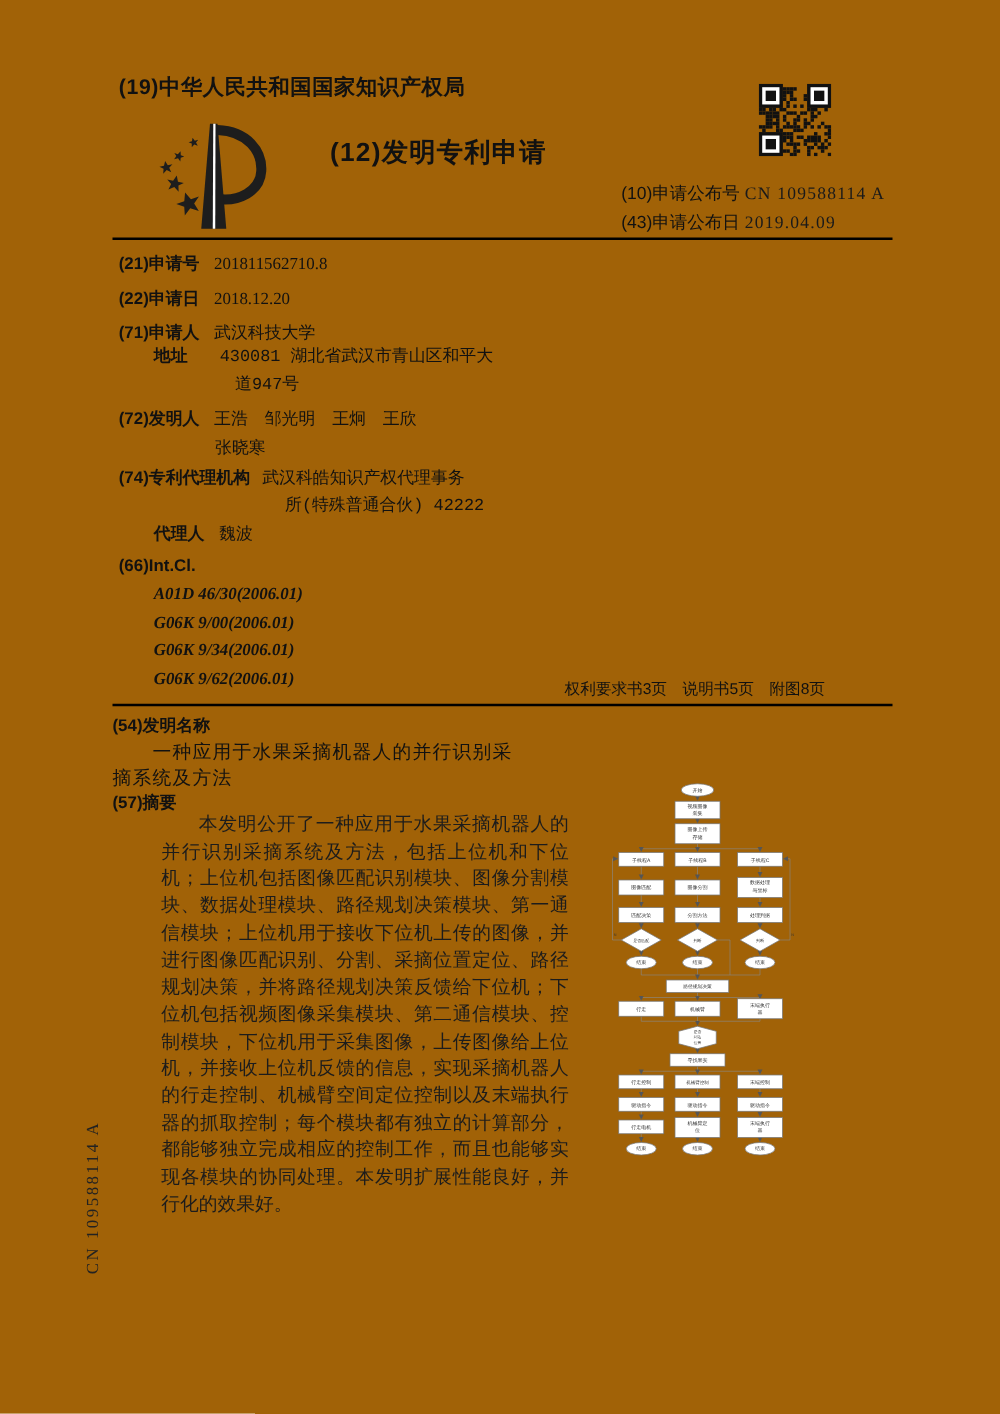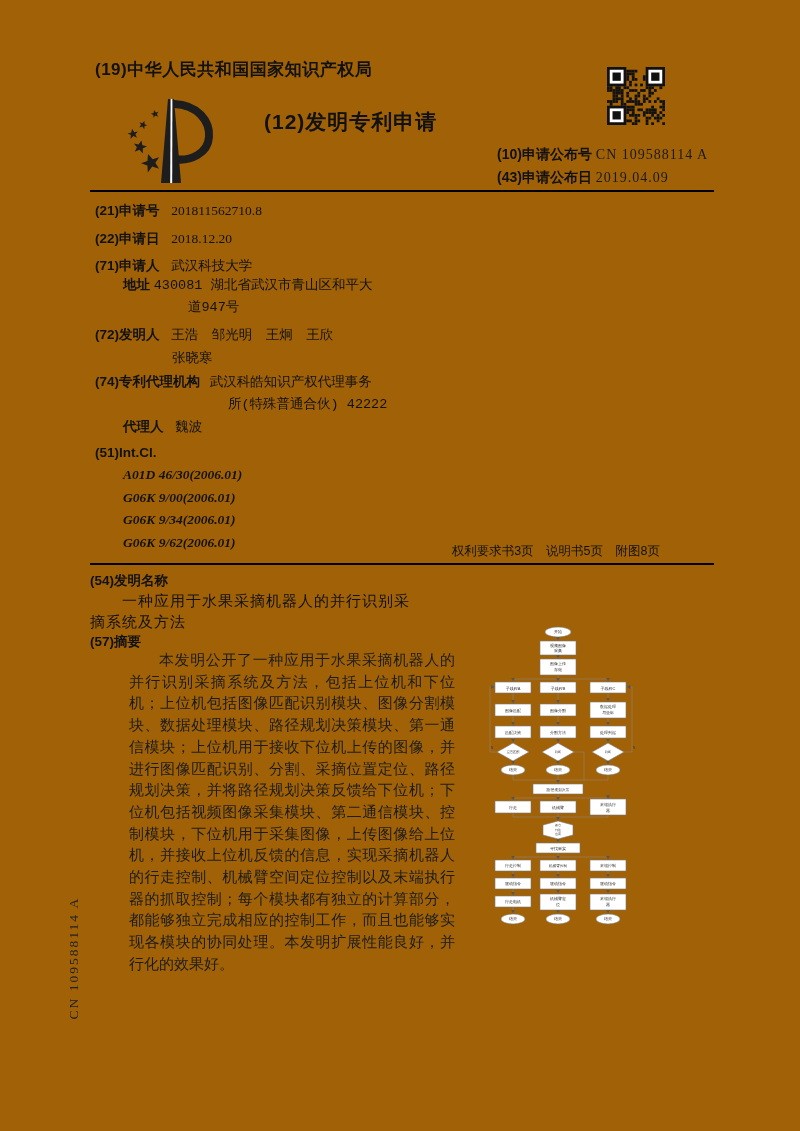--- a/index.html
+++ b/index.html
@@ -3,21 +3,21 @@
 <meta charset="utf-8">
 <style>
   html,body{margin:0;padding:0;background:#fff;}
   #page{position:relative;width:800px;height:1131px;background:#a16207;overflow:hidden;
         font-family:"Liberation Sans",sans-serif;color:#111;}
   .abs{position:absolute;}
   .b{font-weight:700;}
   .office{left:95px;top:58px;font-size:17px;font-weight:700;letter-spacing:.5px;}
   .doctype{left:264px;top:108px;font-size:21px;font-weight:700;letter-spacing:1px;}
   .pubrow{font-size:14px;white-space:nowrap;}
-  .pubrow .lbl{font-weight:700;}
+  .pubrow .lbl{font-weight:400;}
   .pubrow .val{font-family:"Liberation Serif",serif;letter-spacing:1px;color:#1a1a1a;}
   .rule{background:#000;height:2px;left:90px;width:624px;}
   .frow{font-size:13.5px;white-space:nowrap;}
   .frow .lbl{font-weight:700;}
   .frow .val{font-family:"Liberation Serif",serif;}
   .cjkval{font-family:Liberation Mono, monospace;text-align:center;}
   .intcl{font-size:13.5px;font-style:italic;font-weight:700;font-family:"Liberation Serif",serif;}
   .pages{font-size:12.5px;text-align:right;width:320px;left:340px;}
   .sechead{font-size:13.5px;font-weight:700;}
   .titleline{font-size:15px;letter-spacing:1px;font-family:"Liberation Serif",serif;}
@@ -220,38 +220,38 @@
   <div class="abs frow" style="left:95px;top:230px">
     <span class="lbl">(22)申请日</span>
     <span class="val" style="margin-left:8px">2018.12.20</span>
   </div>
   <div class="abs frow" style="left:95px;top:257px">
     <span class="lbl">(71)申请人</span>
     <span class="cjkval" style="margin-left:8px">武汉科技大学</span>
   </div>
   <div class="abs frow" style="left:123px;top:276px">
     <span class="lbl">地址</span>
-    <span class="cjkval" style="margin-left:0">430081 湖北省武汉市青山区和平大</span>
+    <span class="cjkval" style="margin-left:22px">430081 湖北省武汉市青山区和平大</span>
   </div>
   <div class="abs frow cjkval" style="left:188px;top:298px">道947号</div>
   <div class="abs frow" style="left:95px;top:326px">
     <span class="lbl">(72)发明人</span>
     <span class="cjkval" style="margin-left:8px">王浩　邹光明　王炯　王欣</span>
   </div>
   <div class="abs frow cjkval" style="left:172px;top:349px">张晓寒</div>
   <div class="abs frow" style="left:95px;top:373px">
     <span class="lbl">(74)专利代理机构</span>
     <span class="cjkval" style="margin-left:6px">武汉科皓知识产权代理事务</span>
   </div>
   <div class="abs frow cjkval" style="left:228px;top:395px">所(特殊普通合伙) 42222</div>
   <div class="abs frow" style="left:123px;top:418px">
     <span class="lbl">代理人</span>
     <span class="cjkval" style="margin-left:8px">魏波</span>
   </div>
-  <div class="abs frow lbl b" style="left:95px;top:445px">(51)Int.Cl.</div>
+  <div class="abs frow lbl b" style="left:95px;top:445px">(66)Int.Cl.</div>
   <div class="abs intcl" style="left:123px;top:467px">A01D 46/30(2006.01)</div>
   <div class="abs intcl" style="left:123px;top:490px">G06K 9/00(2006.01)</div>
   <div class="abs intcl" style="left:123px;top:512px">G06K 9/34(2006.01)</div>
   <div class="abs intcl" style="left:123px;top:535px">G06K 9/62(2006.01)</div>
 
   <div class="abs pages" style="top:543px">权利要求书3页　说明书5页　附图8页</div>
 
   <div class="abs rule" style="top:563px"></div>
 
   <div class="abs sechead" style="left:90px;top:572px">(54)发明名称</div>

